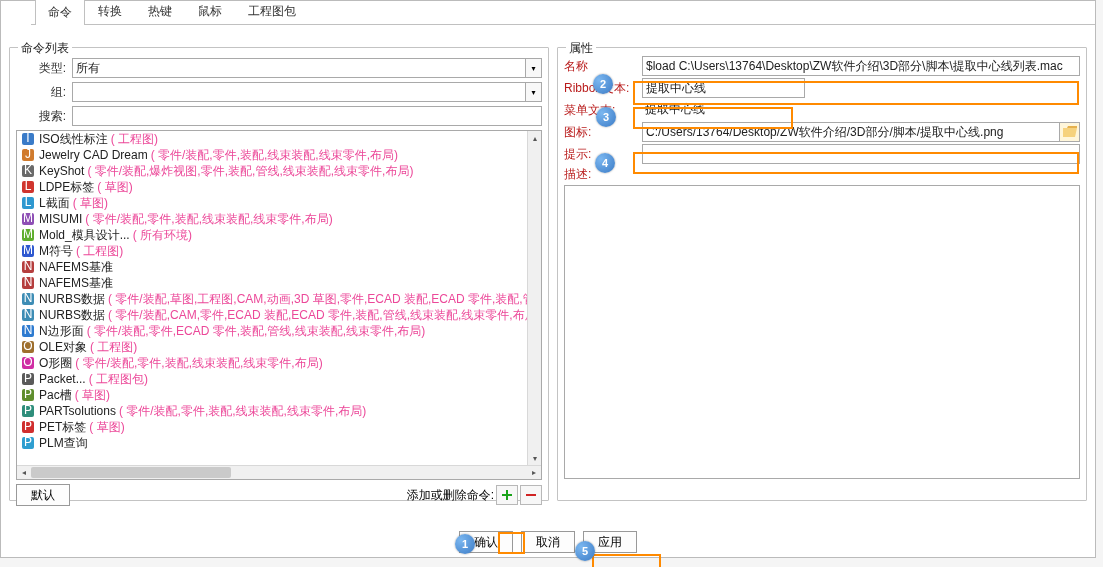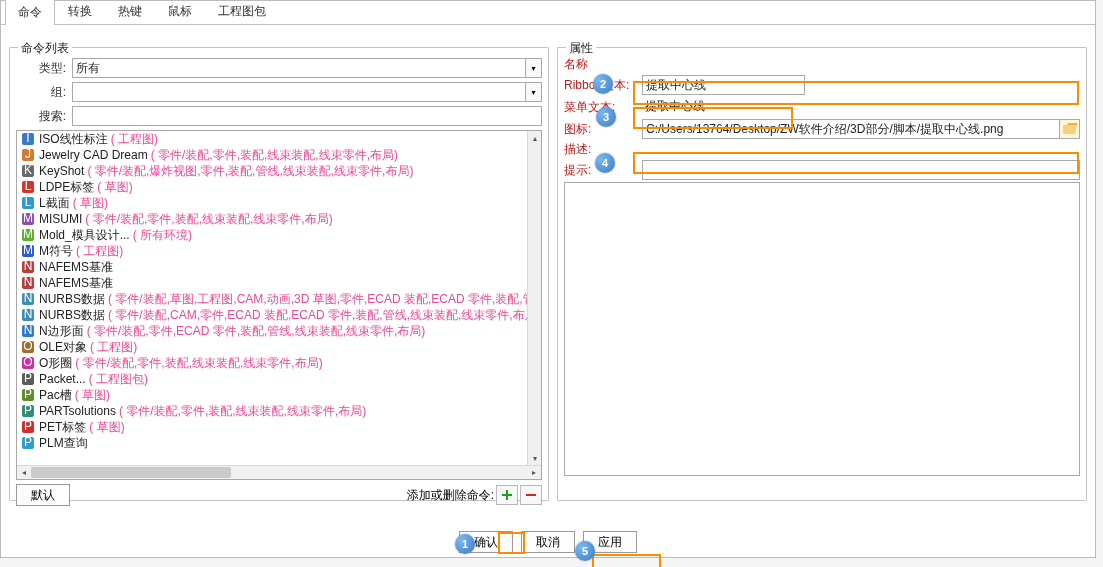--- a/index.html
+++ b/index.html
@@ -2,21 +2,21 @@
 <html><head>
 <meta charset="utf-8">
 <style>
   * { box-sizing: border-box; margin: 0; padding: 0; font-family: "Microsoft YaHei", Arial, sans-serif; font-size: 12px; }
   body { background: #f5f5f5; width: 1103px; height: 567px; overflow: hidden; }
   .window { width: 1096px; height: 558px; background: #ffffff; border: 1px solid #bbb; position: relative; }
   .titlebar { height: 22px; background: #f0f0f0; border-bottom: 1px solid #dcdcdc; display: flex; align-items: center; padding: 0 6px; }
   .titlebar .app-icon { width: 14px; height: 14px; margin-right: 6px; }
   .titlebar .title { flex: 1; color: #222; }
   .titlebar .ctrl { width: 18px; height: 14px; margin-left: 4px; color: #888; display: flex; align-items: center; justify-content: center; cursor: default; }
-  .tabbar { height: 24px; border-bottom: 1px solid #c0c0c0; display: flex; align-items: flex-end; padding-left: 4px; }
+  .tabbar { height: 24px; border-bottom: 1px solid #c0c0c0; display: flex; align-items: flex-end; padding-left: 4px; margin-left: 30px; }
   .tab { padding: 4px 12px; border: 1px solid transparent; border-bottom: none; color: #333; cursor: default; }
   .tab.active { border-color: #c0c0c0; background: #fff; position: relative; bottom: -1px; }
   .content { display: flex; padding: 4px 8px; height: 480px; }
   .groupbox { border: 1px solid #c3c3c3; border-radius: 1px; position: relative; margin-top: 18px; }
   .groupbox > .legend { position: absolute; top: -8px; left: 8px; background: #fff; padding: 0 3px; color: #222; }
   .left { width: 540px; margin-right: 8px; }
   .right { flex: 1; }
   .form-row { display: flex; align-items: center; margin: 4px 6px; }
   .form-row label { width: 50px; text-align: right; margin-right: 6px; color: #333; }
   .form-row .field { flex: 1; height: 20px; border: 1px solid #a9a9a9; background: #fff; padding: 1px 3px; color: #222; }
@@ -276,45 +276,46 @@
         </div>
       </div>
     </div>
 
     <div class="groupbox right">
       <div class="legend">属性</div>
       <div style="height:6px"></div>
 
       <div class="r-row">
         <label>名称</label>
+        <input class="field" value="$load C:\Users\13764\Desktop\ZW软件介绍\3D部分\脚本\提取中心线列表.mac" style="">
       </div>
       <div class="r-row">
         <label>Ribbon文本:</label>
         <input class="field" style="flex: 0 0 160px;" value="提取中心线">
       </div>
       <div class="r-row">
         <label>菜单文本:</label>
         <span class="field" style="border:none;background:transparent">提取中心线</span>
       </div>
       <div class="r-row">
         <label>图标:</label>
         <input class="field" value="C:/Users/13764/Desktop/ZW软件介绍/3D部分/脚本/提取中心线.png" style="">
         <div class="browse">
           <svg width="14" height="12" viewBox="0 0 14 12">
               <path d="M0 2 L4 2 L5 0 L14 0 L14 2 Z" fill="#e6b14d"></path>
               <path d="M0 2 L14 2 L12 11 L0 11 Z" fill="#f6d27d"></path>
             </svg>
         </div>
       </div>
       <div class="r-row">
-        <label>描述:</label>
-      </div>
-      <div class="r-row">
         <label>提示:</label>
         <input class="field" value="" style="">
+      </div>
+      <div class="r-row">
+        <label>描述:</label>
       </div>
       <div class="desc-box"></div>
 
     </div>
 
   </div>
 
   <div class="footer">
     <button class="btn">确认</button>
     <button class="btn">取消</button>

